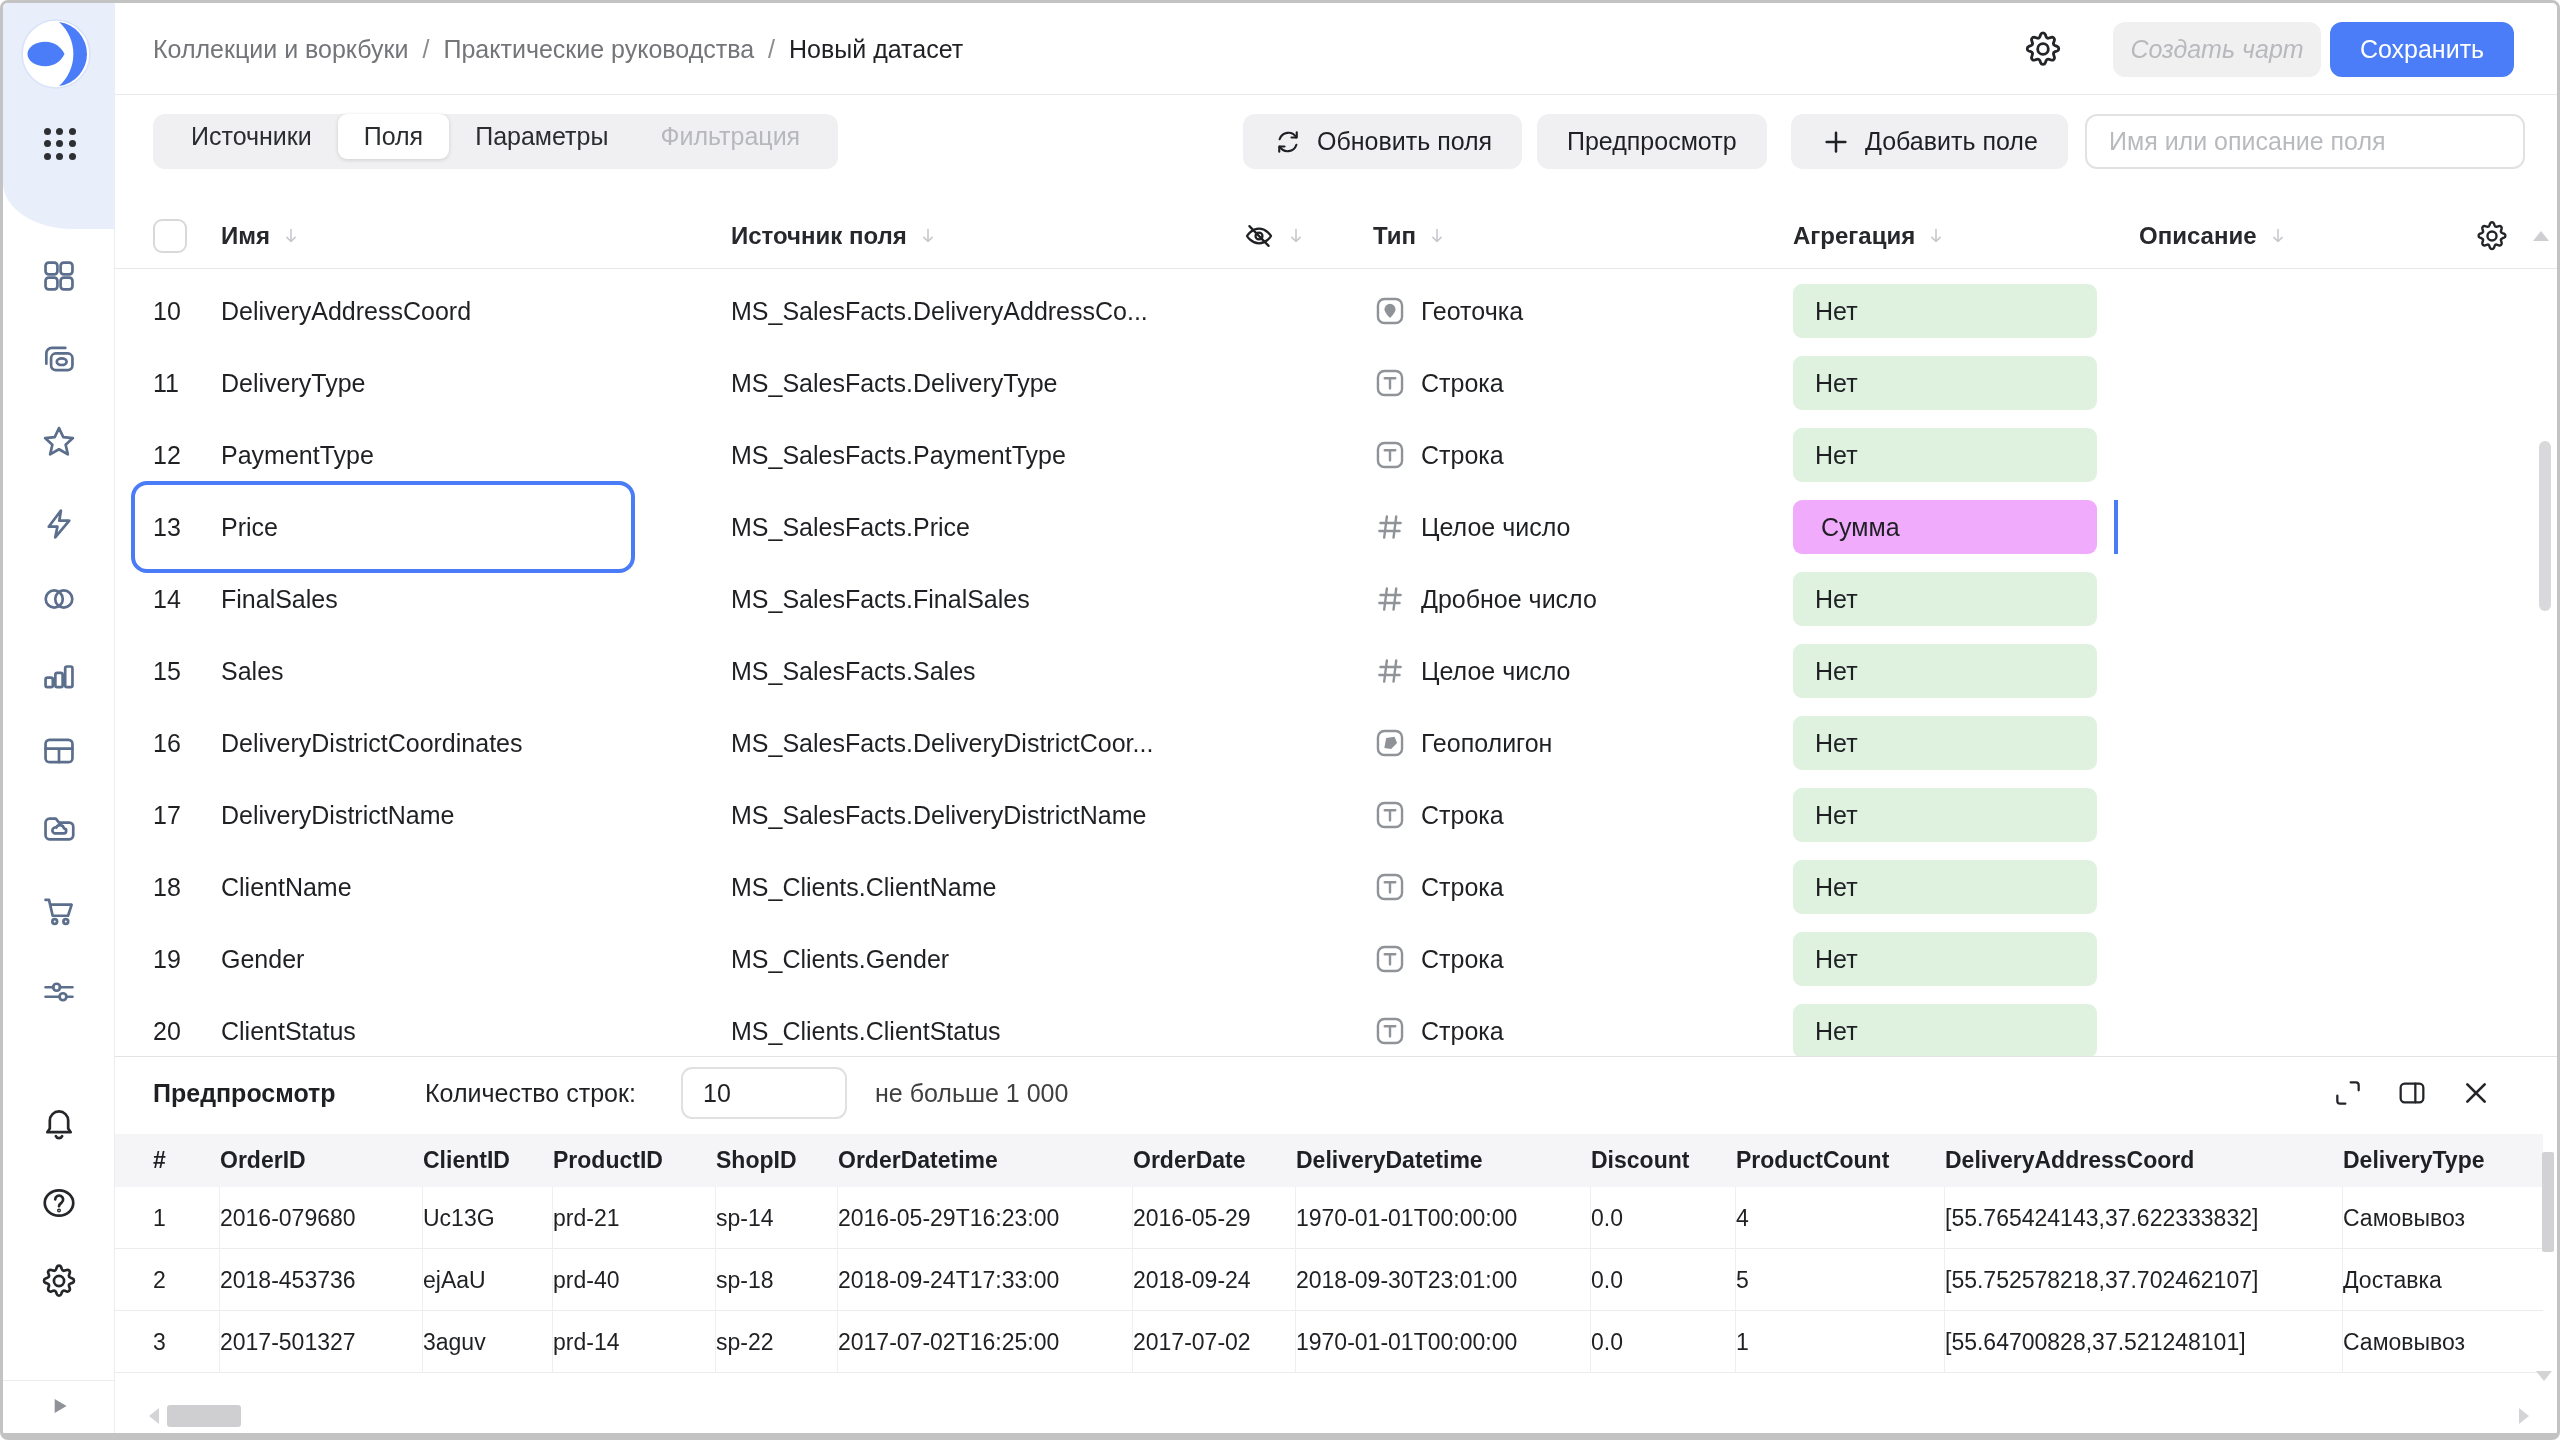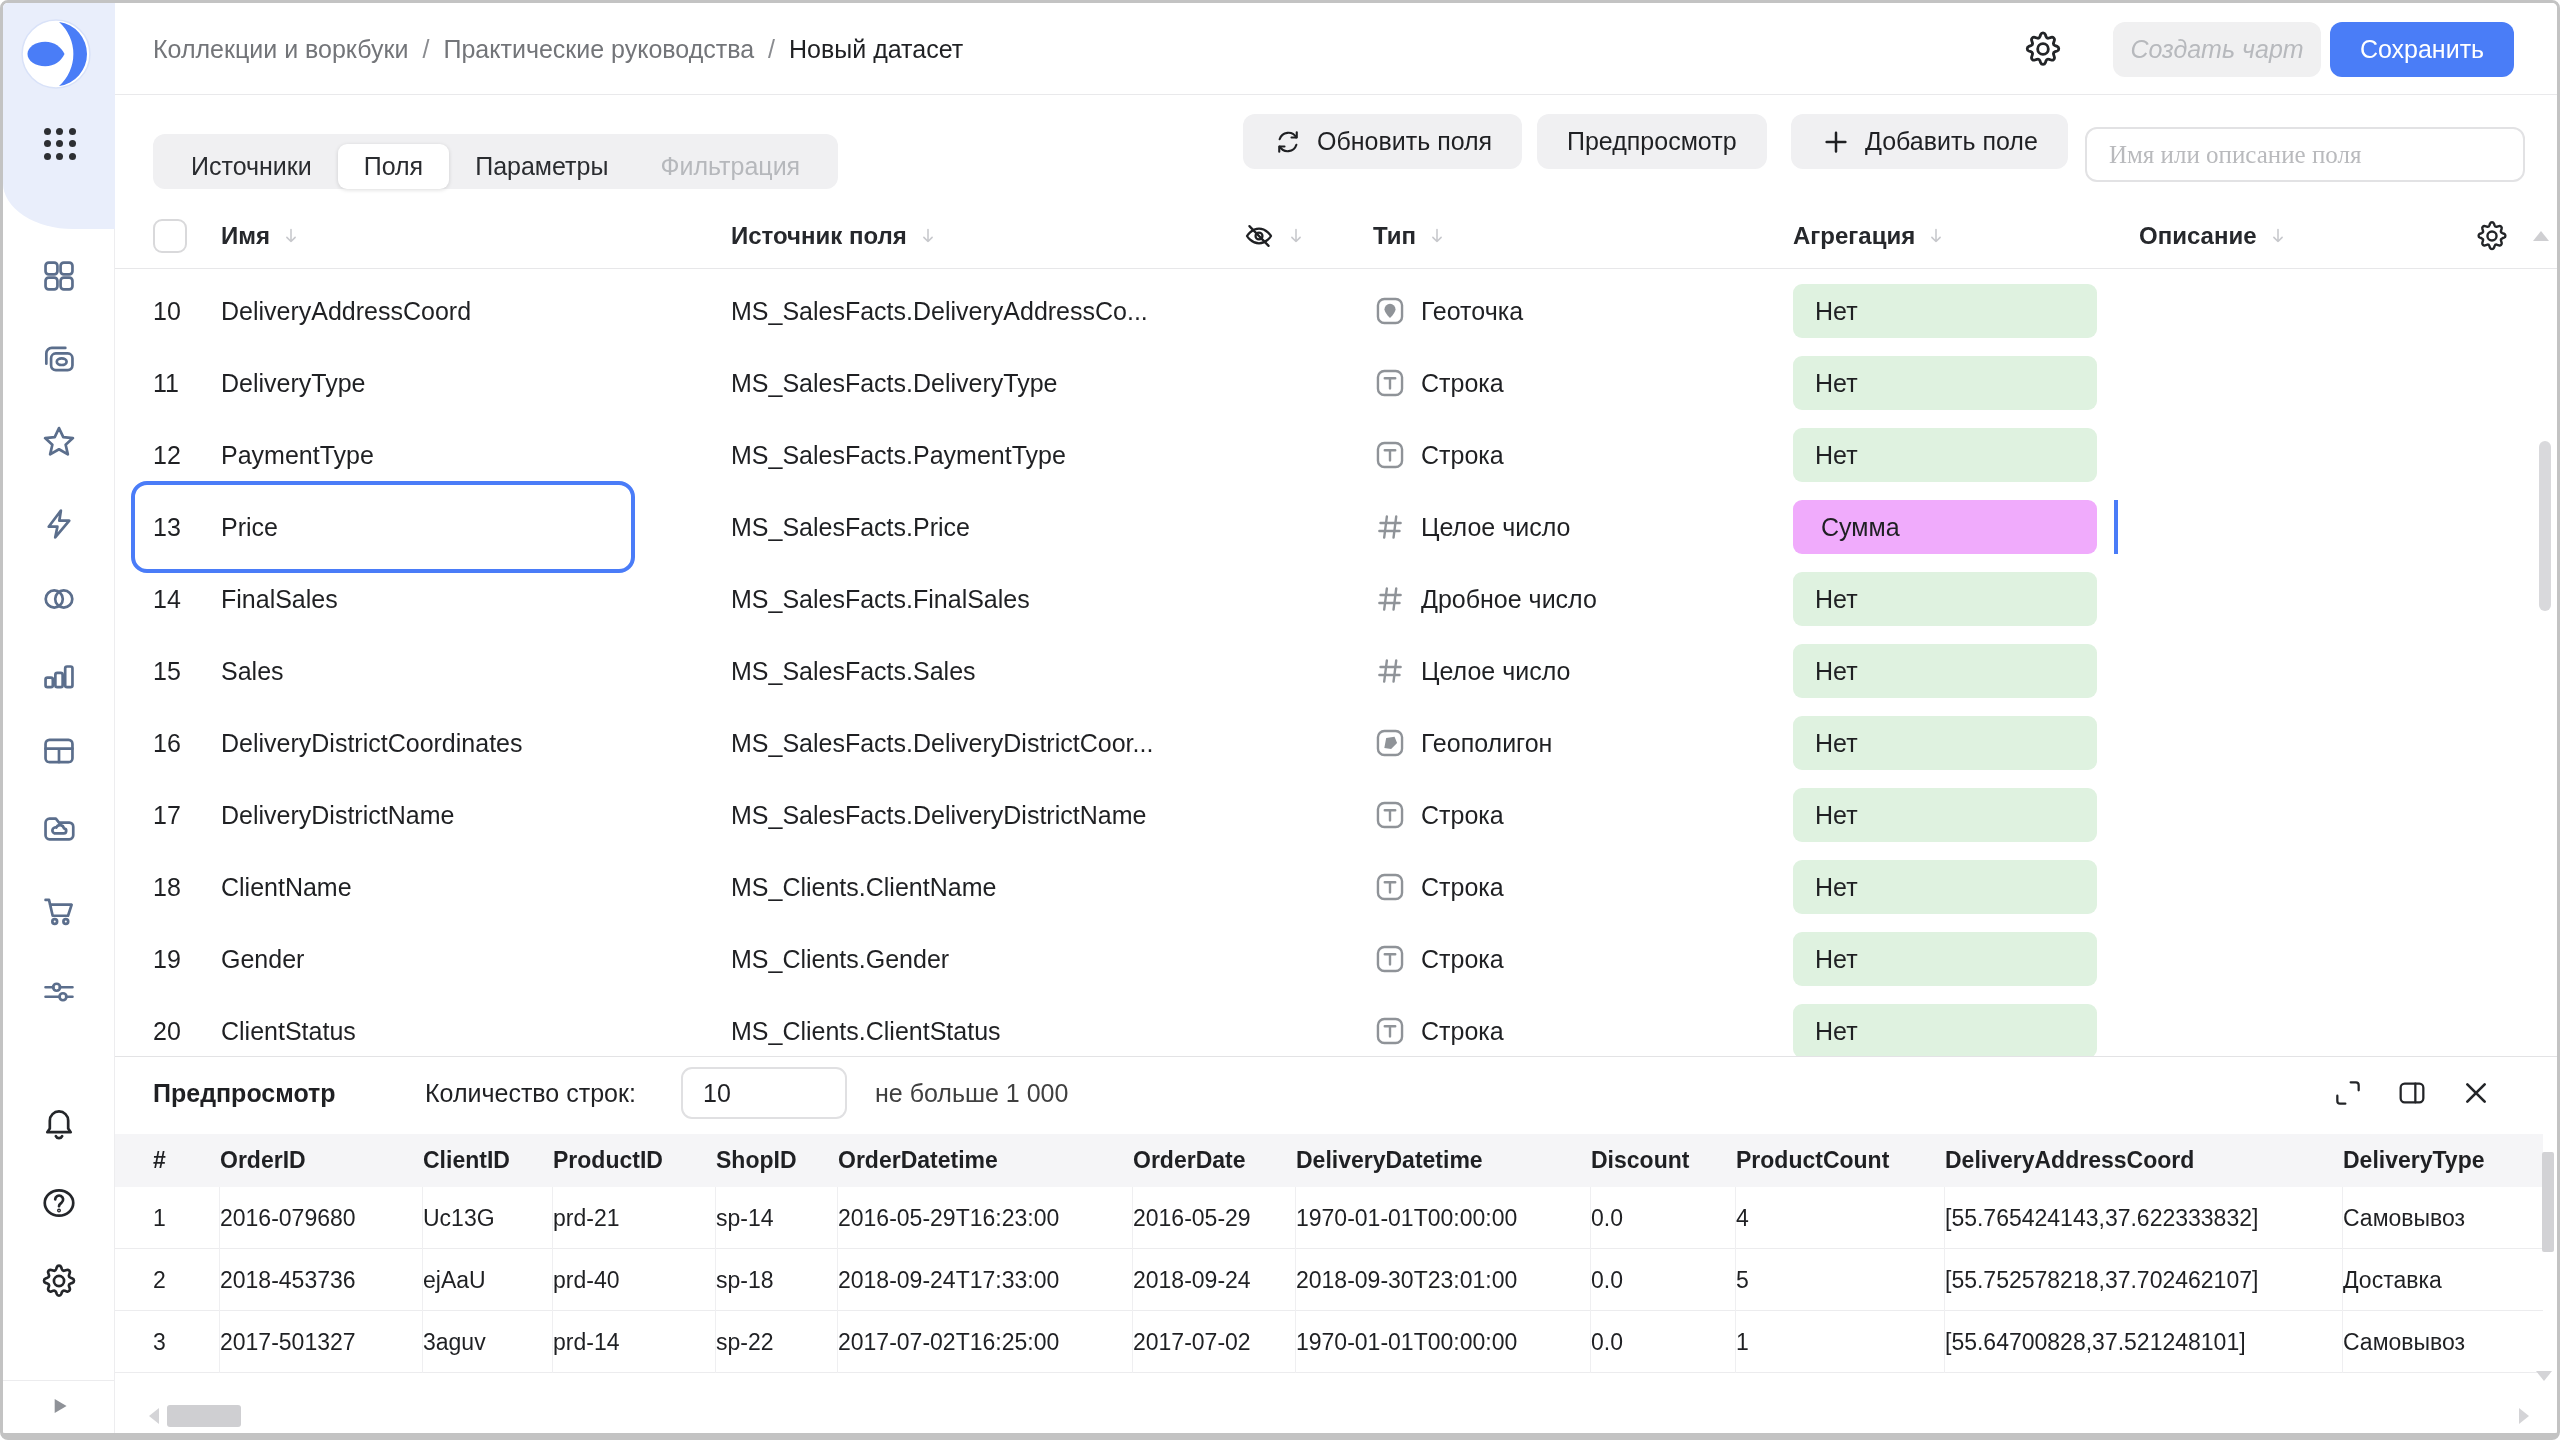--- a/index.html
+++ b/index.html
@@ -39,34 +39,34 @@
   .topbar-gear { position:absolute; right:494px; top:26px; width:40px; height:40px; color:#232528; cursor:pointer; }
   .topbar-gear svg { width:40px; height:40px; }
   .btn { display:flex; align-items:center; justify-content:center; height:55px; border-radius:12px;
     font-size:25px; cursor:pointer; user-select:none; }
   .btn-disabled { position:absolute; right:236px; top:19px; width:208px; background:#f0f0f1; color:#b7b9bd; cursor:default;font-style:italic; }
   .btn-primary { position:absolute; right:43px; top:19px; width:184px; background:#4a7df7; color:#fff; }
 
   
   .toolbar { position:absolute; left:112px; right:0; top:92px; height:108px; background:#fff; z-index:20; }
   .tabs { position:absolute; left:38px; top:19px; height:55px; background:#f0f0f2; border-radius:12px;
-    display:flex; align-items:flex-end; padding:0 12px;margin-top:20px; }
+    display:flex; align-items:flex-start; padding:0 12px; }
   .tab { padding:0 26px; height:45px; display:flex; align-items:center; font-size:25px; color:#2a2c30;
     border-radius:9px; cursor:pointer; white-space:nowrap; }
   .tab.active { background:#fff; box-shadow:0 1px 4px rgba(0,0,0,.14); }
   .tab.disabled { color:#b6b8bc; cursor:default; }
   .tbtn { position:absolute; top:19px; height:55px; background:#f0f0f2; border-radius:12px; color:#1f2023;
     display:flex; align-items:center; justify-content:center; gap:14px; font-size:25px; cursor:pointer; padding:0 30px; }
   .tbtn svg { width:30px; height:30px; }
   #btn-refresh { left:1128px; }
   #btn-preview { left:1422px; }
   #btn-addfield { left:1676px; }
   .search { position:absolute; left:1970px; top:19px; width:440px; height:55px; border:2px solid #e2e2e4;
-    border-radius:12px; background:#fff; font-family:Liberation Serif, serif;
-    font-size:25px; color:#1f2023; padding:5px 22px; outline:none;margin-top:13px; }
+    border-radius:12px; background:#fff; font-family:Liberation Sans, sans-serif;
+    font-size:25px; color:#1f2023; padding:5px 22px; outline:none; }
   .search::placeholder { color:#b9babd; }
 
   
   .fgrid { display:grid; grid-template-columns:68px 510px 512px 130px 420px 346px 330px 1fr; padding-left:38px; }
   .fields-header { position:absolute; left:112px; right:0; top:200px; height:66px;
     border-bottom:1px solid #e7e7e9; align-items:center; background:#fff; z-index:10; }
   .fields-header .hcell { display:flex; align-items:center; font-size:24px; font-weight:700; color:#26282c; }
   .sort-arrow { width:22px; height:22px; color:#c7c8cc; margin-left:10px; }
   .sort-arrow svg { width:22px; height:22px; }
   .checkbox { width:34px; height:34px; border:2px solid #d9d9db; border-radius:9px; background:#fff; cursor:pointer; }

